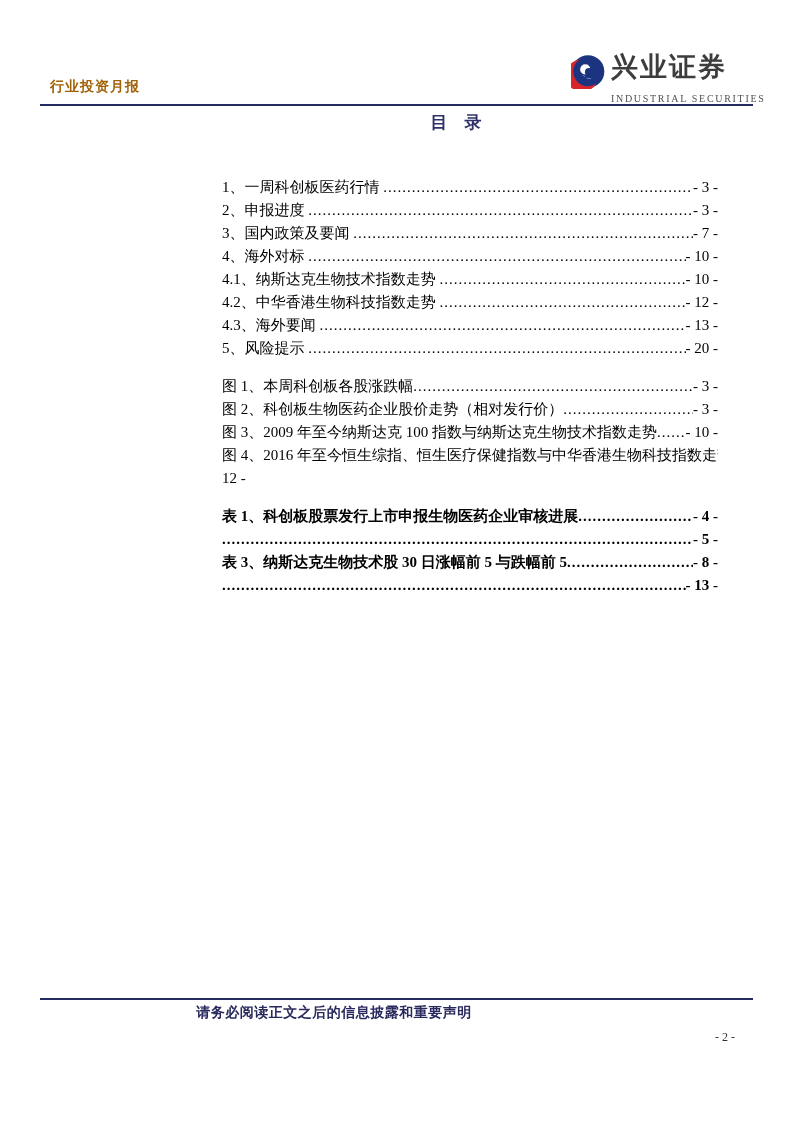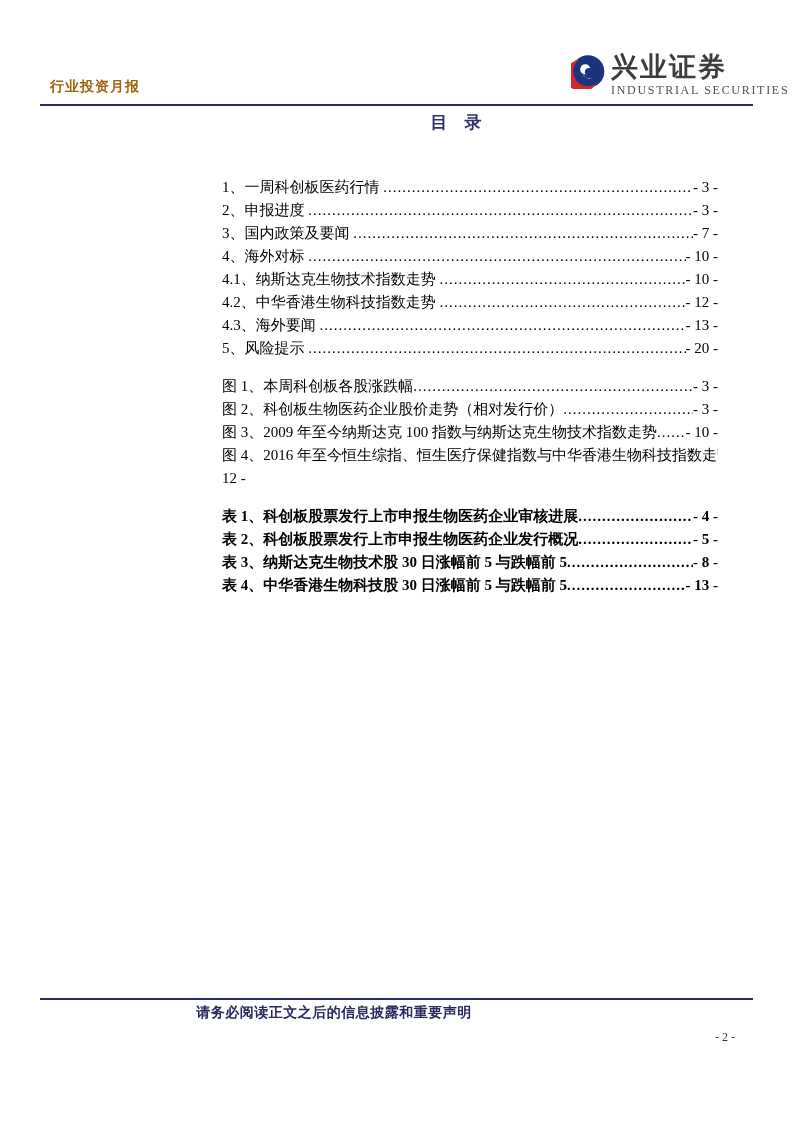--- a/index.html
+++ b/index.html
@@ -21,22 +21,22 @@
     position: absolute; left: 571px; top: 54px;
     display: flex; align-items: flex-start;
   }
   .logo-swirl { width: 34px; height: 35px; margin-right: 6px; }
   .logo-text { display: flex; flex-direction: column; }
   .logo-cn {
     font-size: 27px; font-weight: bold; color: #3d3d3d;
     line-height: 1.0; letter-spacing: 2px; white-space: pre;
   }
   .logo-en {
-    font-size: 12px; color: #4f4f4f; letter-spacing: 1.7px;
-    margin-top: 2px; white-space: pre;
+    font-size: 10px; color: #4f4f4f; letter-spacing: 1.7px;
+    margin-top: 12px; white-space: pre;
   }
   .header-rule {
     position: absolute; left: 40px; top: 104px;
     width: 713px; height: 2px; background: #262a63;
   }
 
   
   .doc-title {
     position: absolute; left: 208px; top: 111px; width: 496px;
     text-align: center; font-size: 17px; font-weight: bold;
@@ -168,31 +168,29 @@
   </div>
 </div>
 
 <div class="toc-section sec-tables">
   <div class="toc-row">
     <span class="toc-label">表 1、科创板股票发行上市申报生物医药企业审核进展</span>
     <span class="toc-leader">......................................................................................................................................................................................</span>
     <span class="toc-page">- 4 -</span>
   </div>
   <div class="toc-row">
-    <span class="toc-label">表 2、科创板股票发行上市申报生物医药企业发行概况</span>
     <span class="toc-leader">......................................................................................................................................................................................</span>
     <span class="toc-page">- 5 -</span>
   </div>
   <div class="toc-row">
     <span class="toc-label">表 3、纳斯达克生物技术股 30 日涨幅前 5 与跌幅前 5</span>
     <span class="toc-leader">......................................................................................................................................................................................</span>
     <span class="toc-page">- 8 -</span>
   </div>
   <div class="toc-row">
-    <span class="toc-label">表 4、中华香港生物科技股 30 日涨幅前 5 与跌幅前 5</span>
     <span class="toc-leader">......................................................................................................................................................................................</span>
     <span class="toc-page">- 13 -</span>
   </div>
 </div>
 
 <div class="footer-rule"></div>
 <div class="footer-text">请务必阅读正文之后的信息披露和重要声明</div>
 <div class="page-number">- 2 -</div>
 
 </body></html>

